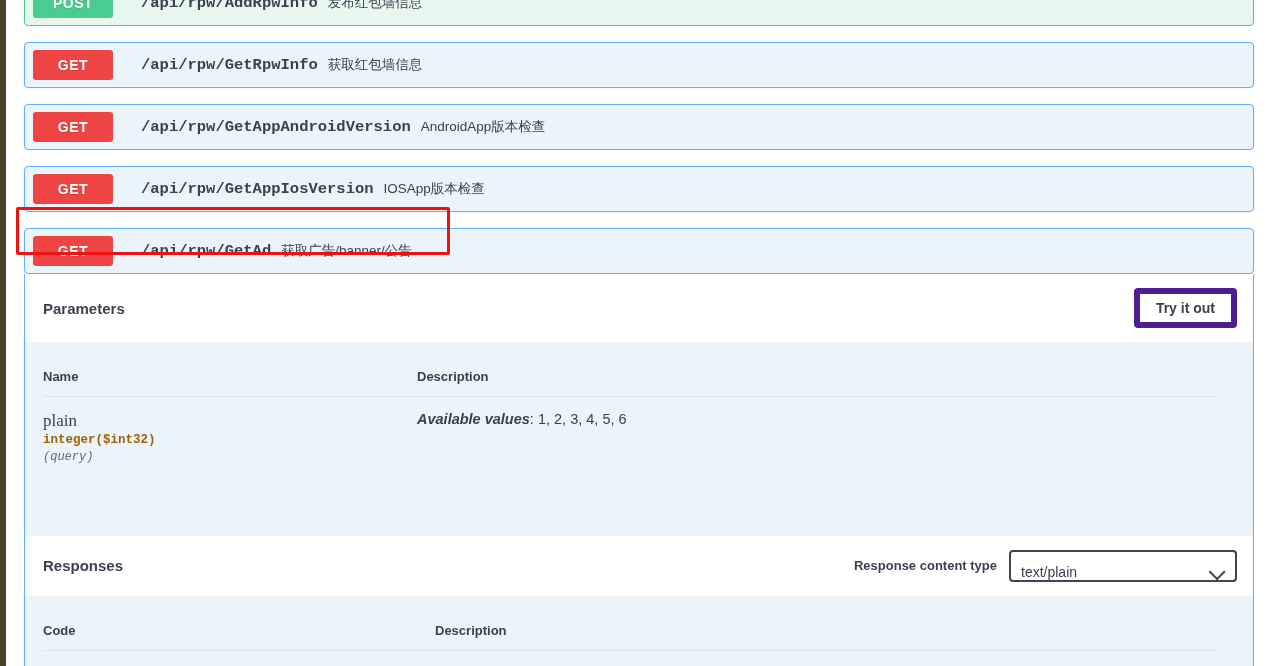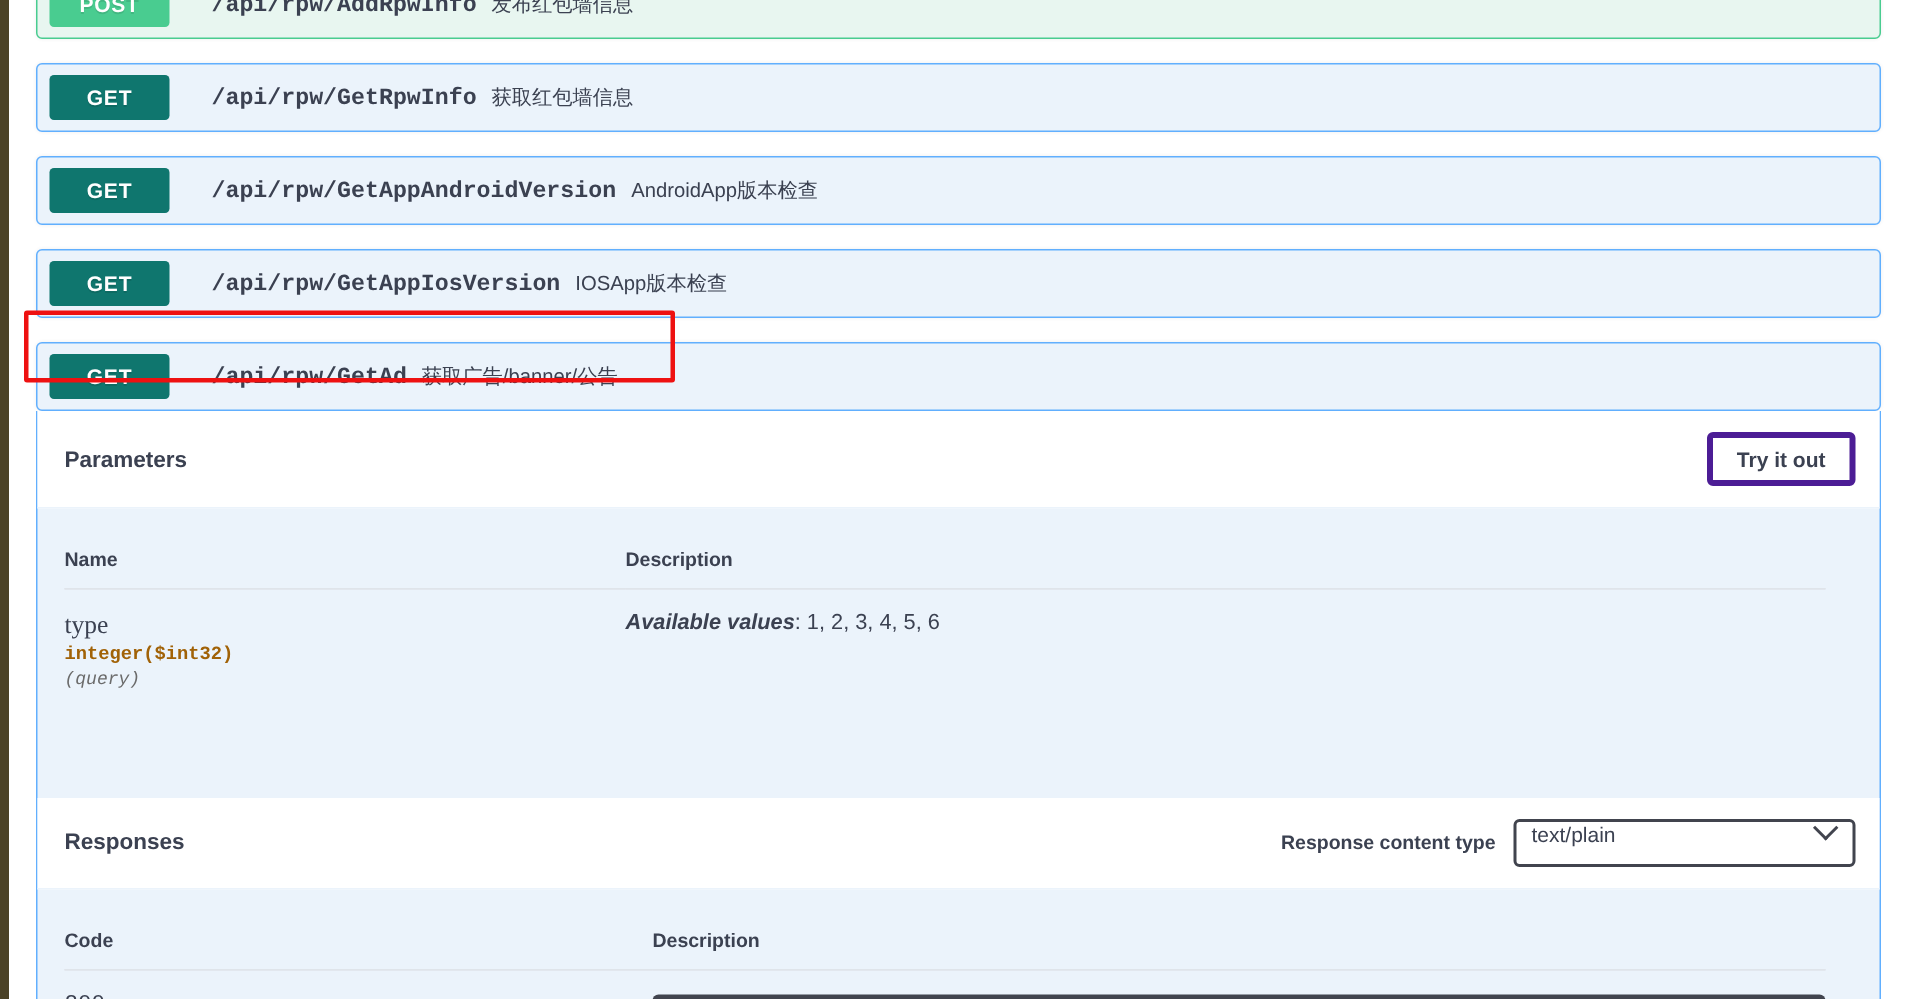--- a/index.html
+++ b/index.html
@@ -74,21 +74,21 @@
     width: 80px;
     min-width: 80px;
     height: 30px;
     line-height: 30px;
     text-align: center;
     border-radius: 3px;
     color: #ffffff;
     font-weight: bold;
     font-size: 14px;
     font-family: "Liberation Sans", sans-serif;
-    background: #0f766e;
+    background: #ef4444;
     text-shadow: 0 1px 0 rgba(0,0,0,.1);
     letter-spacing: .5px;
   }
   .method-badge.post { background: #49cc90; }
 
   .op-path {
     margin-left: 28px;
     font-family: "Liberation Mono", monospace;
     font-size: 15.5px;
     font-weight: bold;
@@ -140,21 +140,21 @@
     font-family: "Liberation Sans", sans-serif;
     text-align: center;
   }
 
   .tryit-btn {
     font-family: "Liberation Sans", sans-serif;
     font-size: 14px;
     font-weight: bold;
     color: #3b4151;
     background: #ffffff;
-    border: 4px solid #4c1d95;
+    border: 6px solid #4c1d95;
     border-radius: 4px;
     padding: 6px 16px;
     cursor: pointer;
   }
 
   .content-type-wrap {
     display: flex;
     align-items: center;
     gap: 12px;
   }
@@ -164,21 +164,21 @@
     color: #3b4151;
   }
   .content-type-select {
     position: relative;
     width: 228px;
     height: 32px;
     border: 2px solid #41444e;
     border-radius: 4px;
     background: #ffffff;
     display: flex;
-    align-items: flex-start;
+    align-items: flex-end;
     padding: 0 10px;
     cursor: pointer;
   }
   .content-type-select .val {
     font-size: 14px;
     color: #3b4151;
     flex: 1;
   }
   .chev {
     width: 12px; height: 12px;
@@ -308,21 +308,21 @@
         <table class="param-tbl">
           <thead>
             <tr>
               <th class="col-name">Name</th>
               <th>Description</th>
             </tr>
           </thead>
           <tbody>
             <tr>
               <td>
-                <div class="p-name">type</div>
+                <div class="p-name">plain</div>
                 <div class="p-type">integer($int32)</div>
                 <div class="p-in">(query)</div>
               </td>
               <td>
                 <div class="p-avail"><b>Available values</b><span>:&nbsp;</span><span>1, 2, 3, 4, 5, 6</span></div>
               </td>
             </tr>
           </tbody>
         </table>
         <div style="height:58px"></div>

